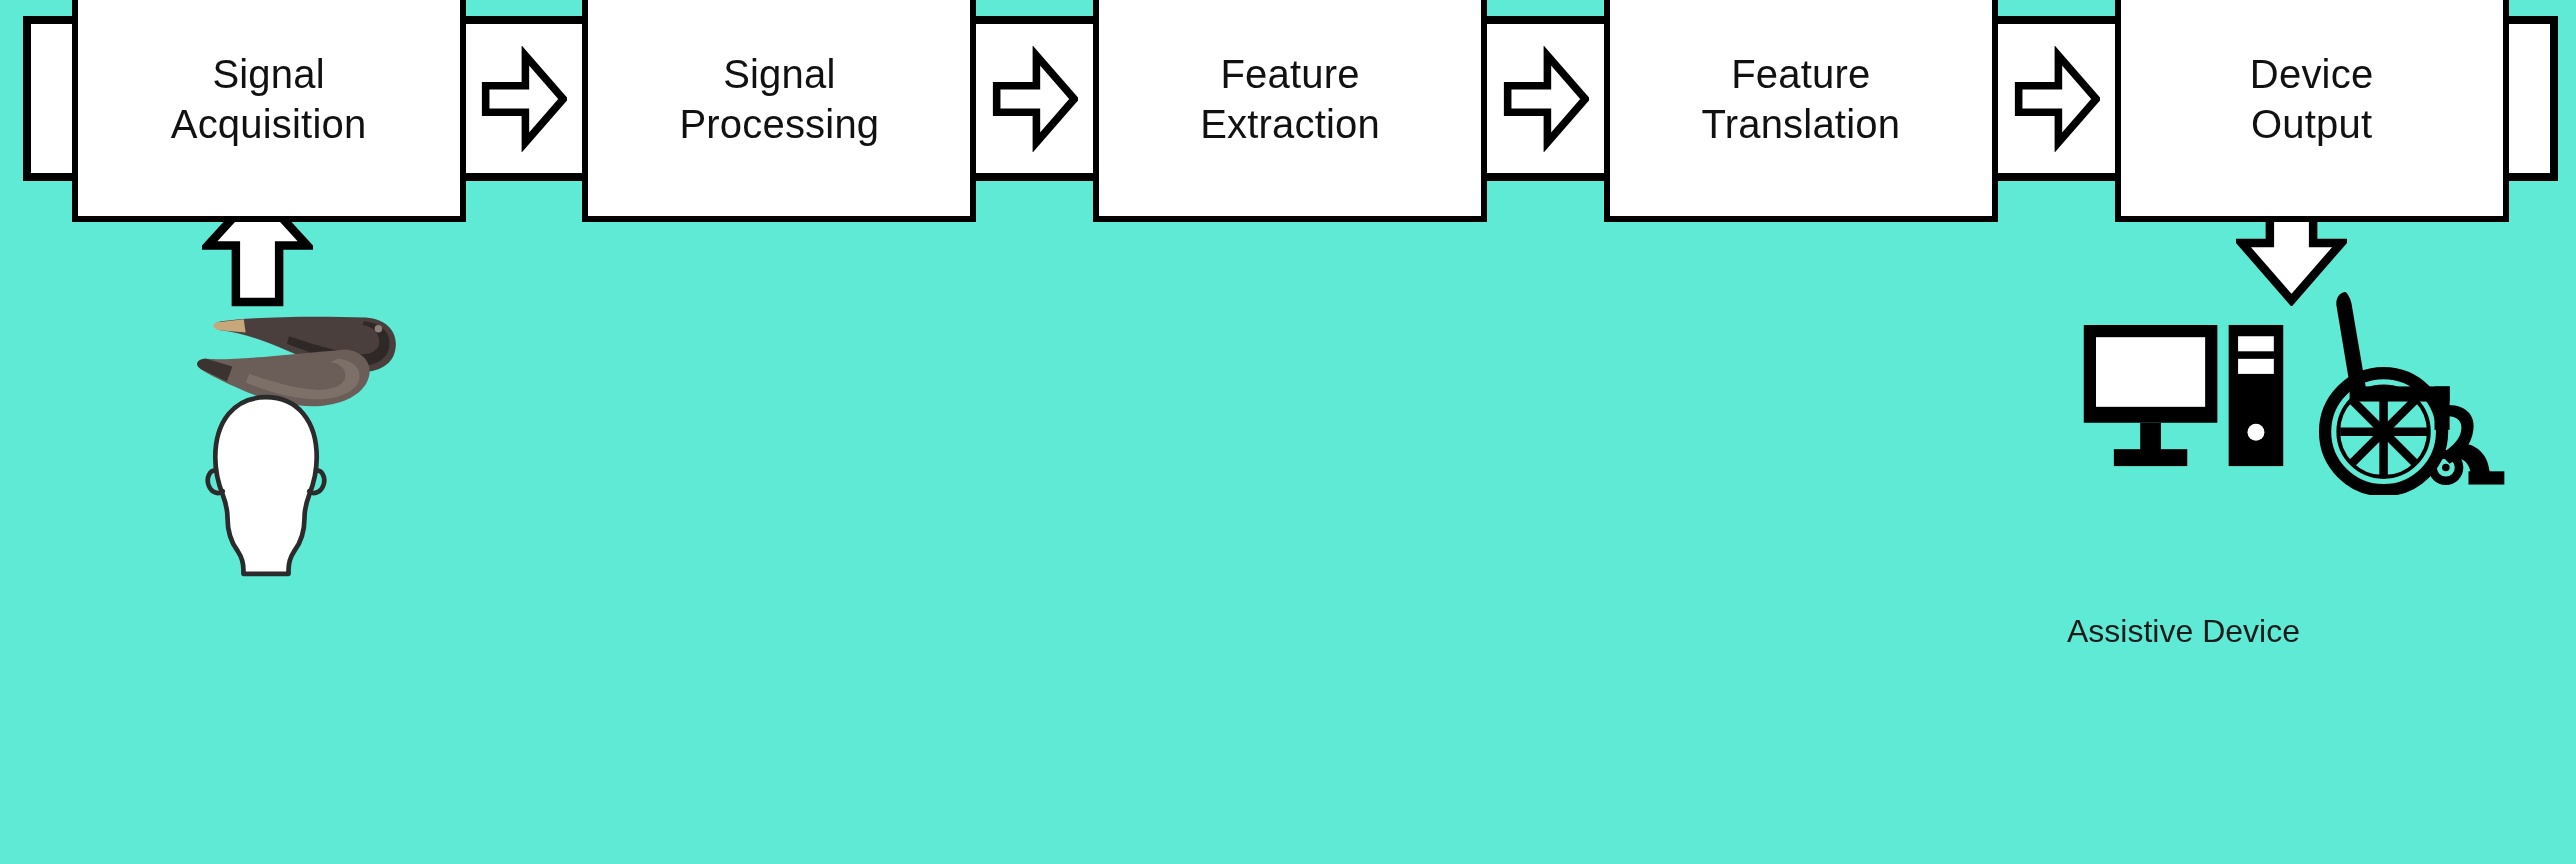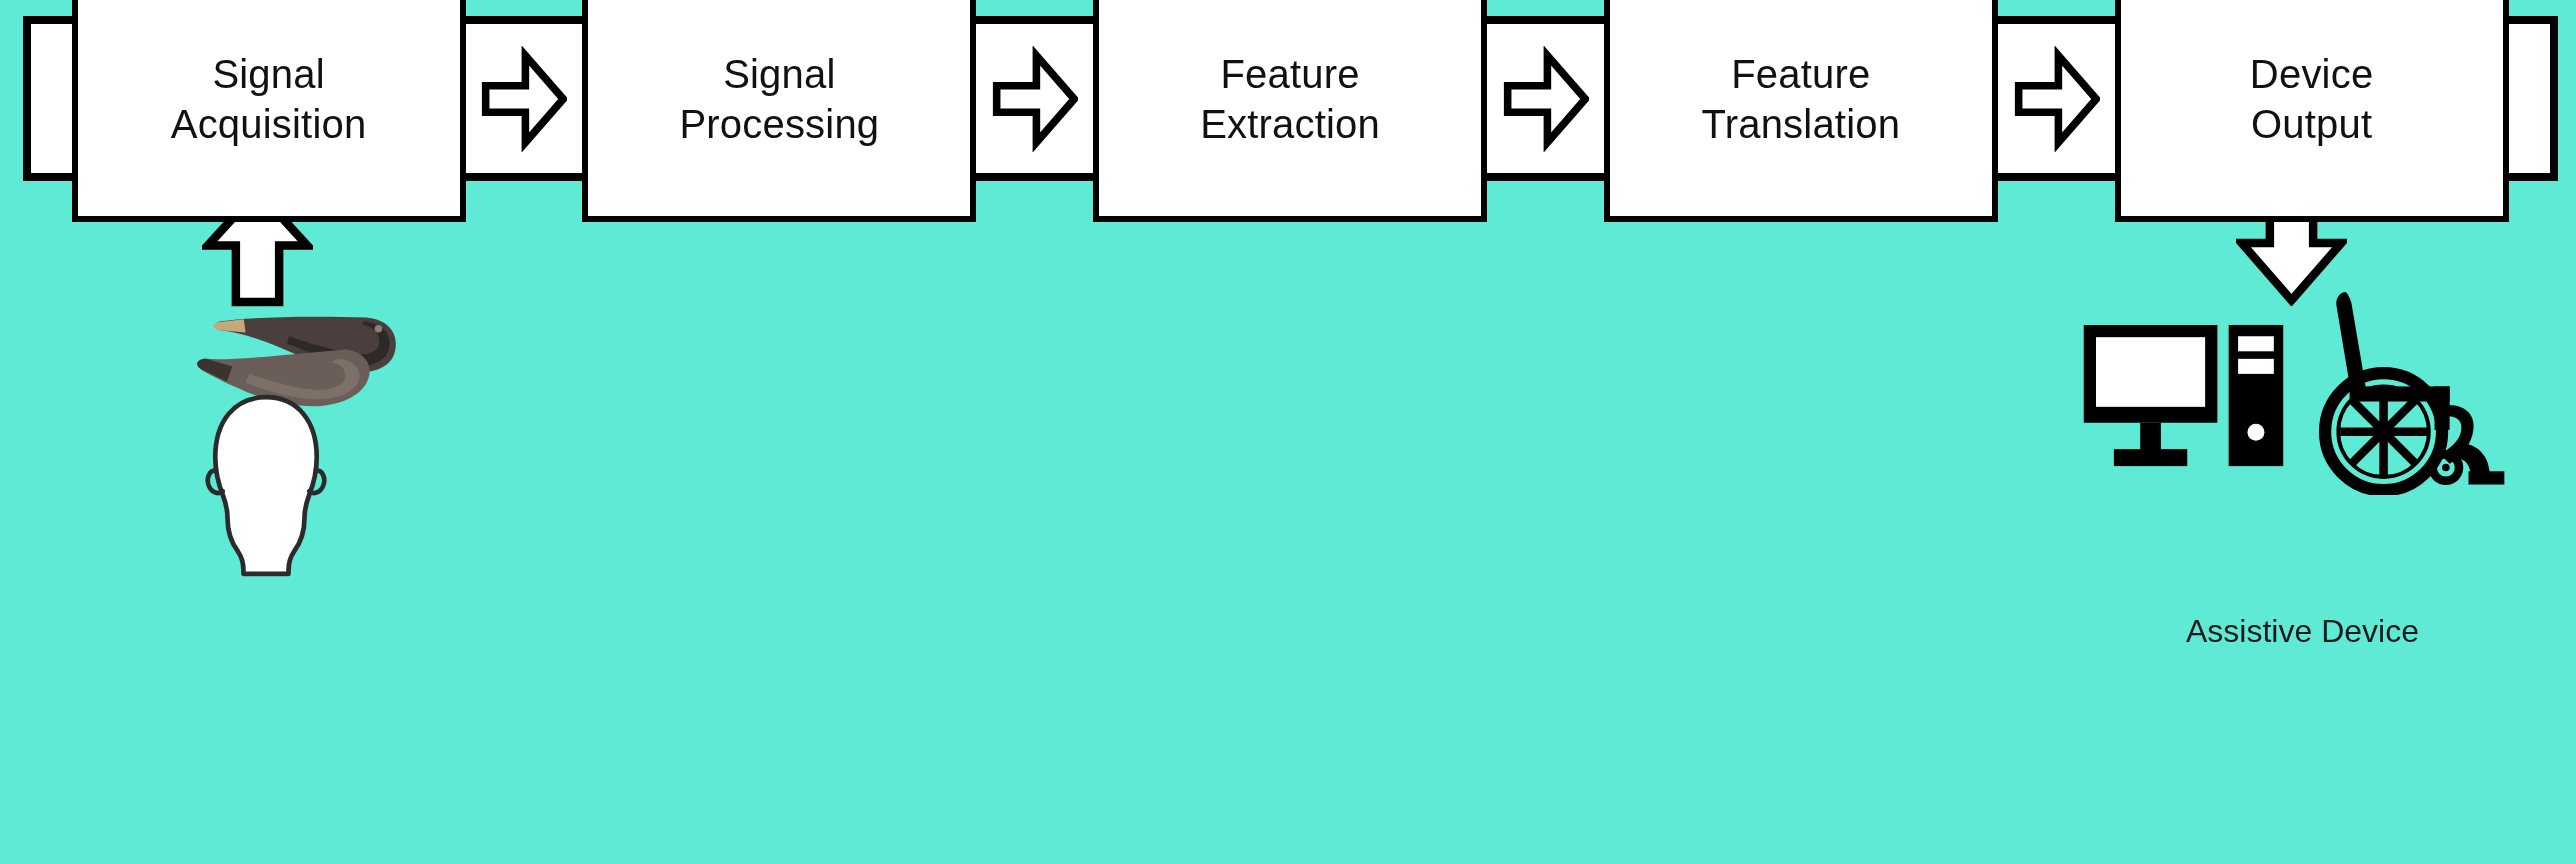--- a/index.html
+++ b/index.html
@@ -157,21 +157,20 @@
     width: 217px;
     height: 203px;
   }
   #wheelchair-icon svg { display:block; width:100%; height:100%; }
 
   #assistive-device-label {
     position: absolute;
     left: 0px;
     top: 434px;
     width: 471px;
-    text-align: center;
     font-size: 32px;
     color: #1a1a1a;
   }
 </style>
 </head>
 <body>
 
 <div id="stage">
 
   <div id="pipeline-frame">

